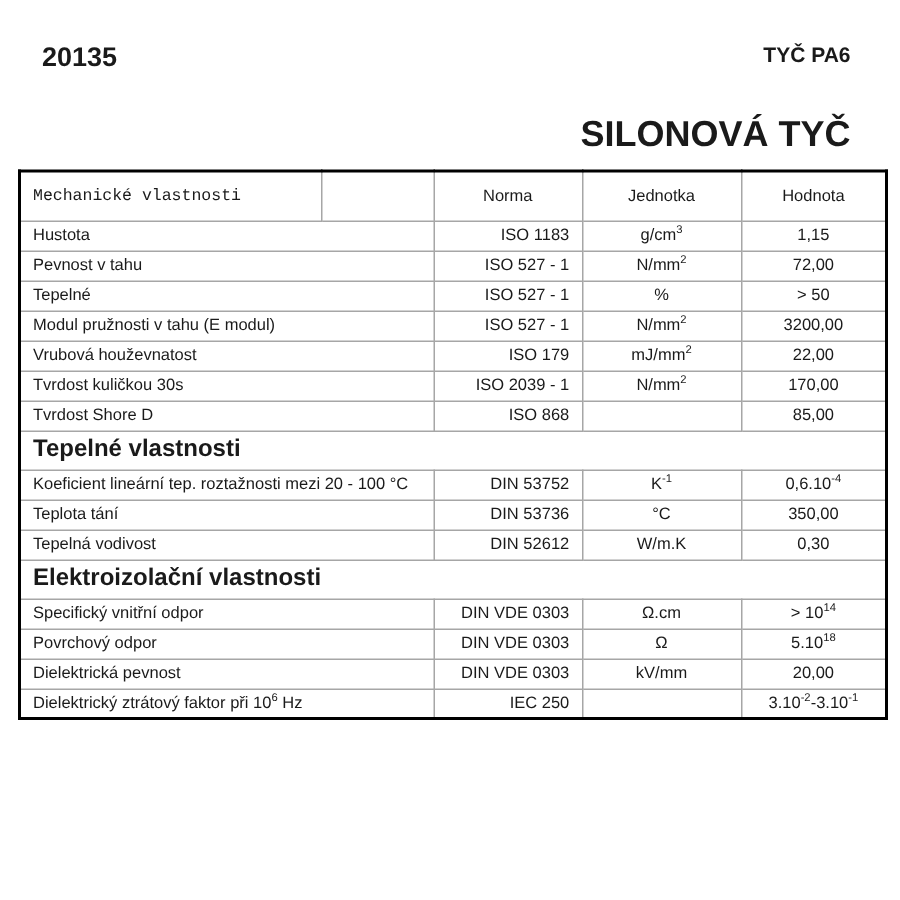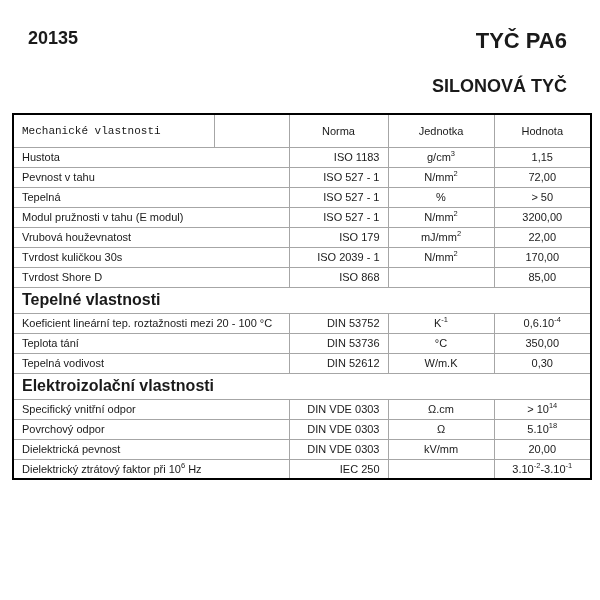--- a/index.html
+++ b/index.html
@@ -11,25 +11,25 @@
     font-family: "Liberation Sans", sans-serif;
     position: relative;
     overflow: hidden;
   }
   .doc-number {
     position: absolute; left: 28px; top: 28px;
     font-size: 18px; font-weight: bold;
   }
   .doc-title {
     position: absolute; right: 33px; top: 28px;
-    font-size: 22px; font-weight: bold; text-align: right;
+    font-size: 14px; font-weight: bold; text-align: right;
   }
   .doc-subtitle {
     position: absolute; right: 33px; top: 76px;
-    font-size: 18px; font-weight: bold; text-align: right;
+    font-size: 24px; font-weight: bold; text-align: right;
   }
   table.props {
     position: absolute; left: 12px; top: 113px;
     width: 578px;
     border-collapse: collapse;
     table-layout: fixed;
     border: 2px solid #000000;
   }
   table.props td, table.props th {
     padding: 0 8px;
@@ -100,21 +100,21 @@
         <td class="cell-jednotka">g/cm<sup>3</sup></td>
         <td class="cell-hodnota">1,15</td>
       </tr>
       <tr class="data-row">
         <td class="cell-property" colspan="2">Pevnost v tahu</td>
         <td class="cell-norma">ISO 527 - 1</td>
         <td class="cell-jednotka">N/mm<sup>2</sup></td>
         <td class="cell-hodnota">72,00</td>
       </tr>
       <tr class="data-row">
-        <td class="cell-property" colspan="2">Tepelná</td>
+        <td class="cell-property" colspan="2">Tepelné</td>
         <td class="cell-norma">ISO 527 - 1</td>
         <td class="cell-jednotka">%</td>
         <td class="cell-hodnota">&gt; 50</td>
       </tr>
       <tr class="data-row">
         <td class="cell-property" colspan="2">Modul pružnosti v tahu (E modul)</td>
         <td class="cell-norma">ISO 527 - 1</td>
         <td class="cell-jednotka">N/mm<sup>2</sup></td>
         <td class="cell-hodnota">3200,00</td>
       </tr>

